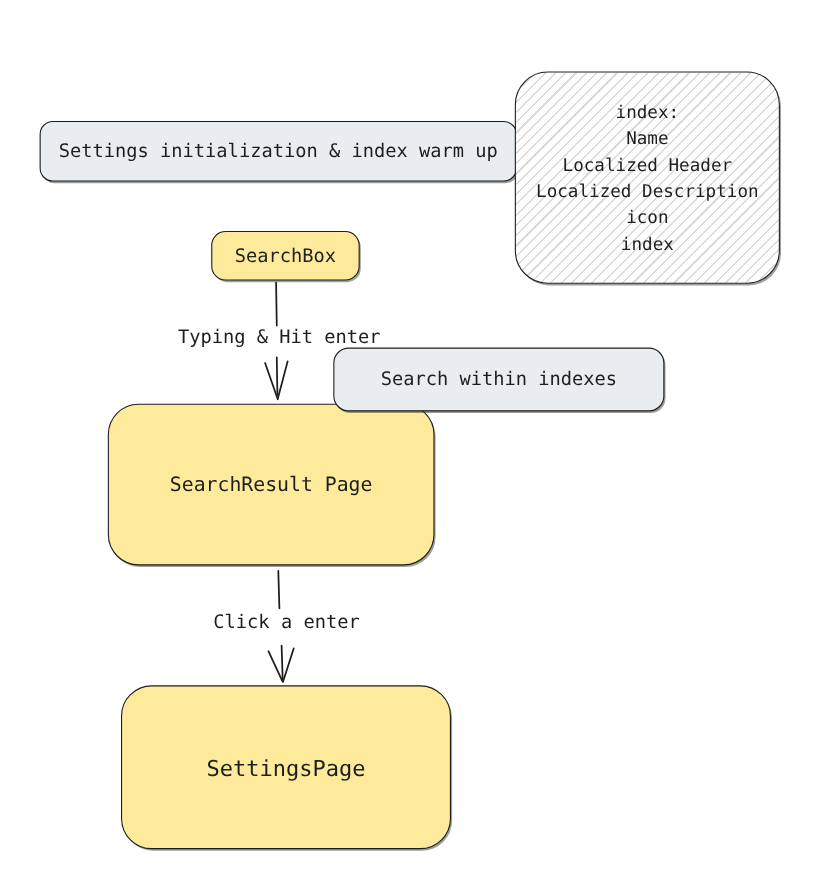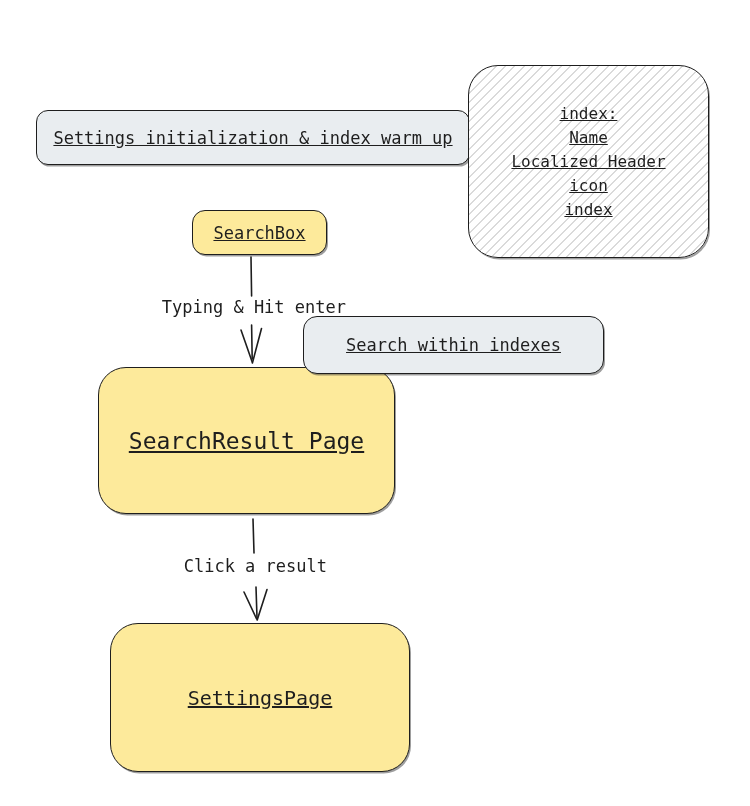--- a/index.html
+++ b/index.html
@@ -19,21 +19,20 @@
   }
   .node {
     position: absolute;
     box-sizing: border-box;
     border: 1.7px solid #1e1e1e;
     display: flex;
     align-items: center;
     justify-content: center;
     text-align: center;
     box-shadow: 1.5px 2px 0 -0.5px rgba(40,40,40,0.45);
-    text-decoration: underline;
   }
   .node .label {
     white-space: nowrap;
   }
   .fill-gray   { background: #e9edf0; text-align: center; }
   .fill-yellow { background: #fdea9b; }
   .fill-hatch  {
     background: repeating-linear-gradient(
       135deg,
       #ffffff 0px, #ffffff 5.2px,
@@ -54,21 +53,21 @@
   .node-searchbox {
     left: 192px; top: 210px; width: 135px; height: 45px;
     border-radius: 13px; z-index: 2; font-size: 17px;
   }
   .node-search-within {
     left: 303px; top: 316px; width: 301px; height: 58px;
     border-radius: 14px; z-index: 3; font-size: 17px;
   }
   .node-search-result {
     left: 98px; top: 367px; width: 297px; height: 147px;
-    border-radius: 28px; z-index: 2; font-size: 23px;
+    border-radius: 28px; z-index: 2; font-size: 18px;
   }
   .node-settings-page {
     left: 110px; top: 623px; width: 300px; height: 149px;
     border-radius: 28px; z-index: 2; font-size: 20px;
   }
   .node-expand-nav {
     left: 387px; top: 713px; width: 301px; height: 59px;
     border-radius: 14px; z-index: 3; font-size: 17px;
   }
 
@@ -96,20 +95,21 @@
 
   <div class="node fill-gray node-settings-init">
     <span class="label">Settings initialization &amp; index warm up</span>
   </div>
 
   <div class="node fill-hatch node-index-note">
     <div>
       <span class="line">index:</span>
       <span class="line">Name</span>
       <span class="line">Localized Header</span>
+      <span class="line">Localized Description</span>
       <span class="line">icon</span>
       <span class="line">index</span>
     </div>
   </div>
 
   <div class="node fill-gray node-search-within">
     <span class="label">Search within indexes</span>
   </div>
 
   <div class="node fill-yellow node-searchbox">
@@ -120,21 +120,21 @@
     <span class="label">SearchResult Page</span>
   </div>
 
   <div class="node fill-yellow node-settings-page">
     <span class="label">SettingsPage</span>
   </div>
 
 
   <span class="edge-label edge-label-typing">Typing &amp; Hit enter</span>
 
-  <span class="edge-label edge-label-click">Click a result</span>
+  <span class="edge-label edge-label-click">Click a enter</span>
 
   <svg class="arrows" width="750" height="806" viewBox="0 0 750 806">
     <g stroke="#1e1e1e" stroke-width="1.6" fill="none" stroke-linecap="round">
       <path d="M251 257 L251.6 296"></path>
       <path d="M251.6 325 L252.2 359"></path>
       <path d="M241 330 L252.2 362"></path>
       <path d="M261.5 328.5 L252.4 363"></path>
     </g>
     <g stroke="#1e1e1e" stroke-width="1.6" fill="none" stroke-linecap="round">
       <path d="M253 519 L254 553"></path>

